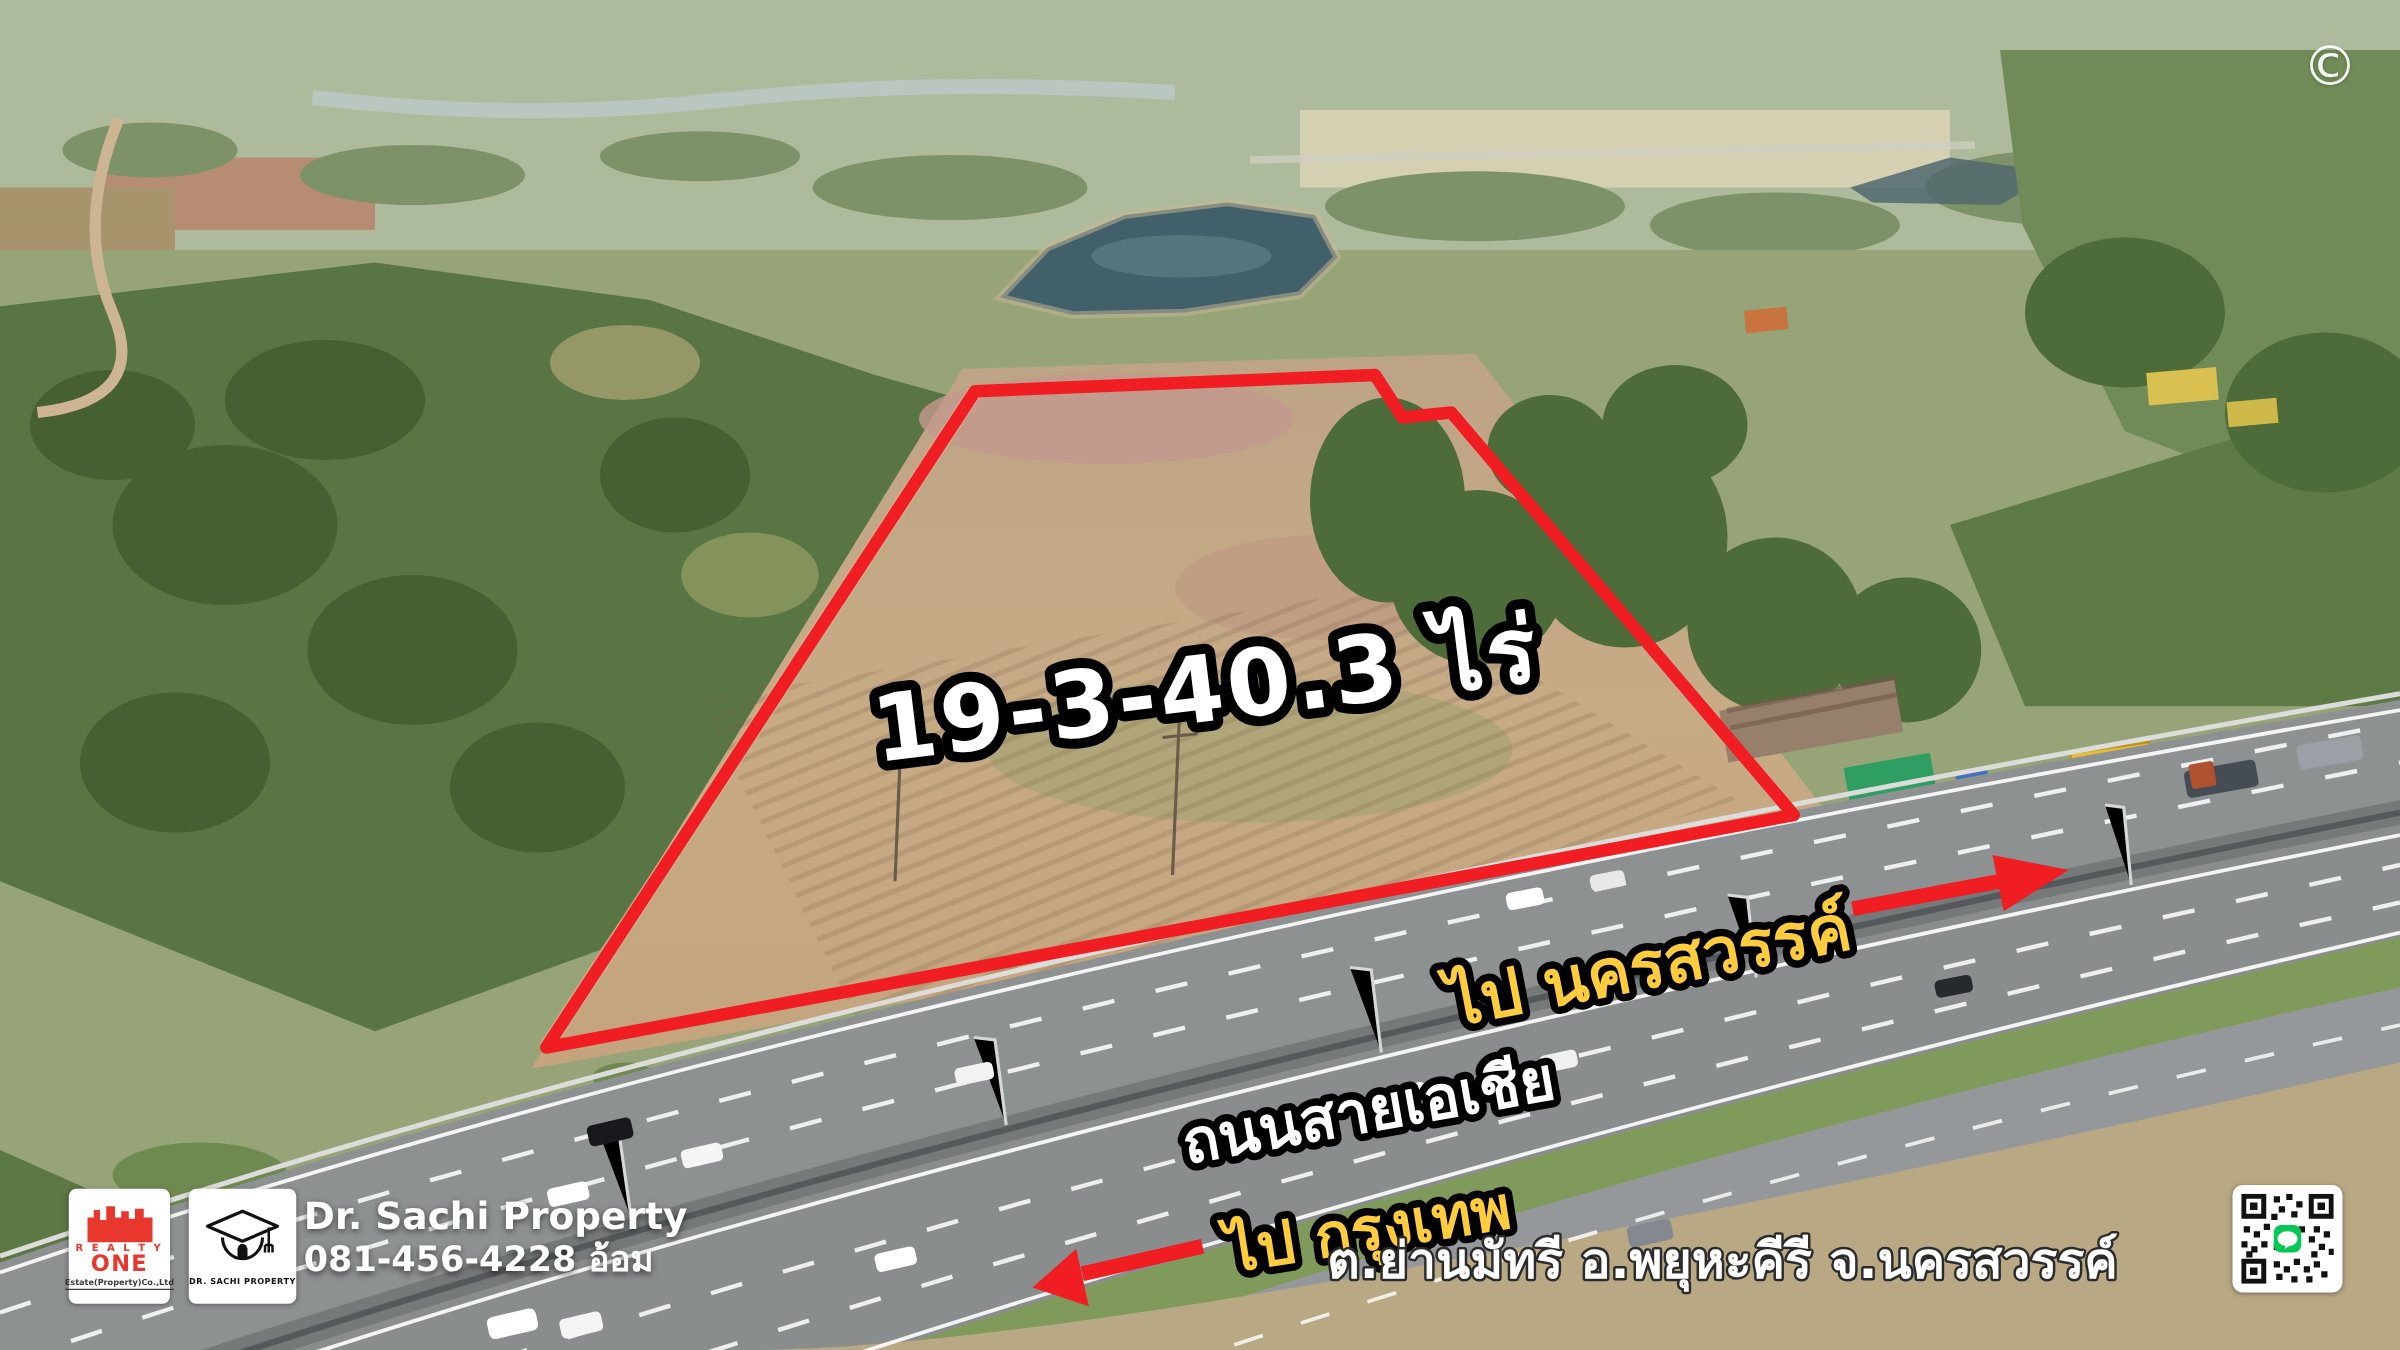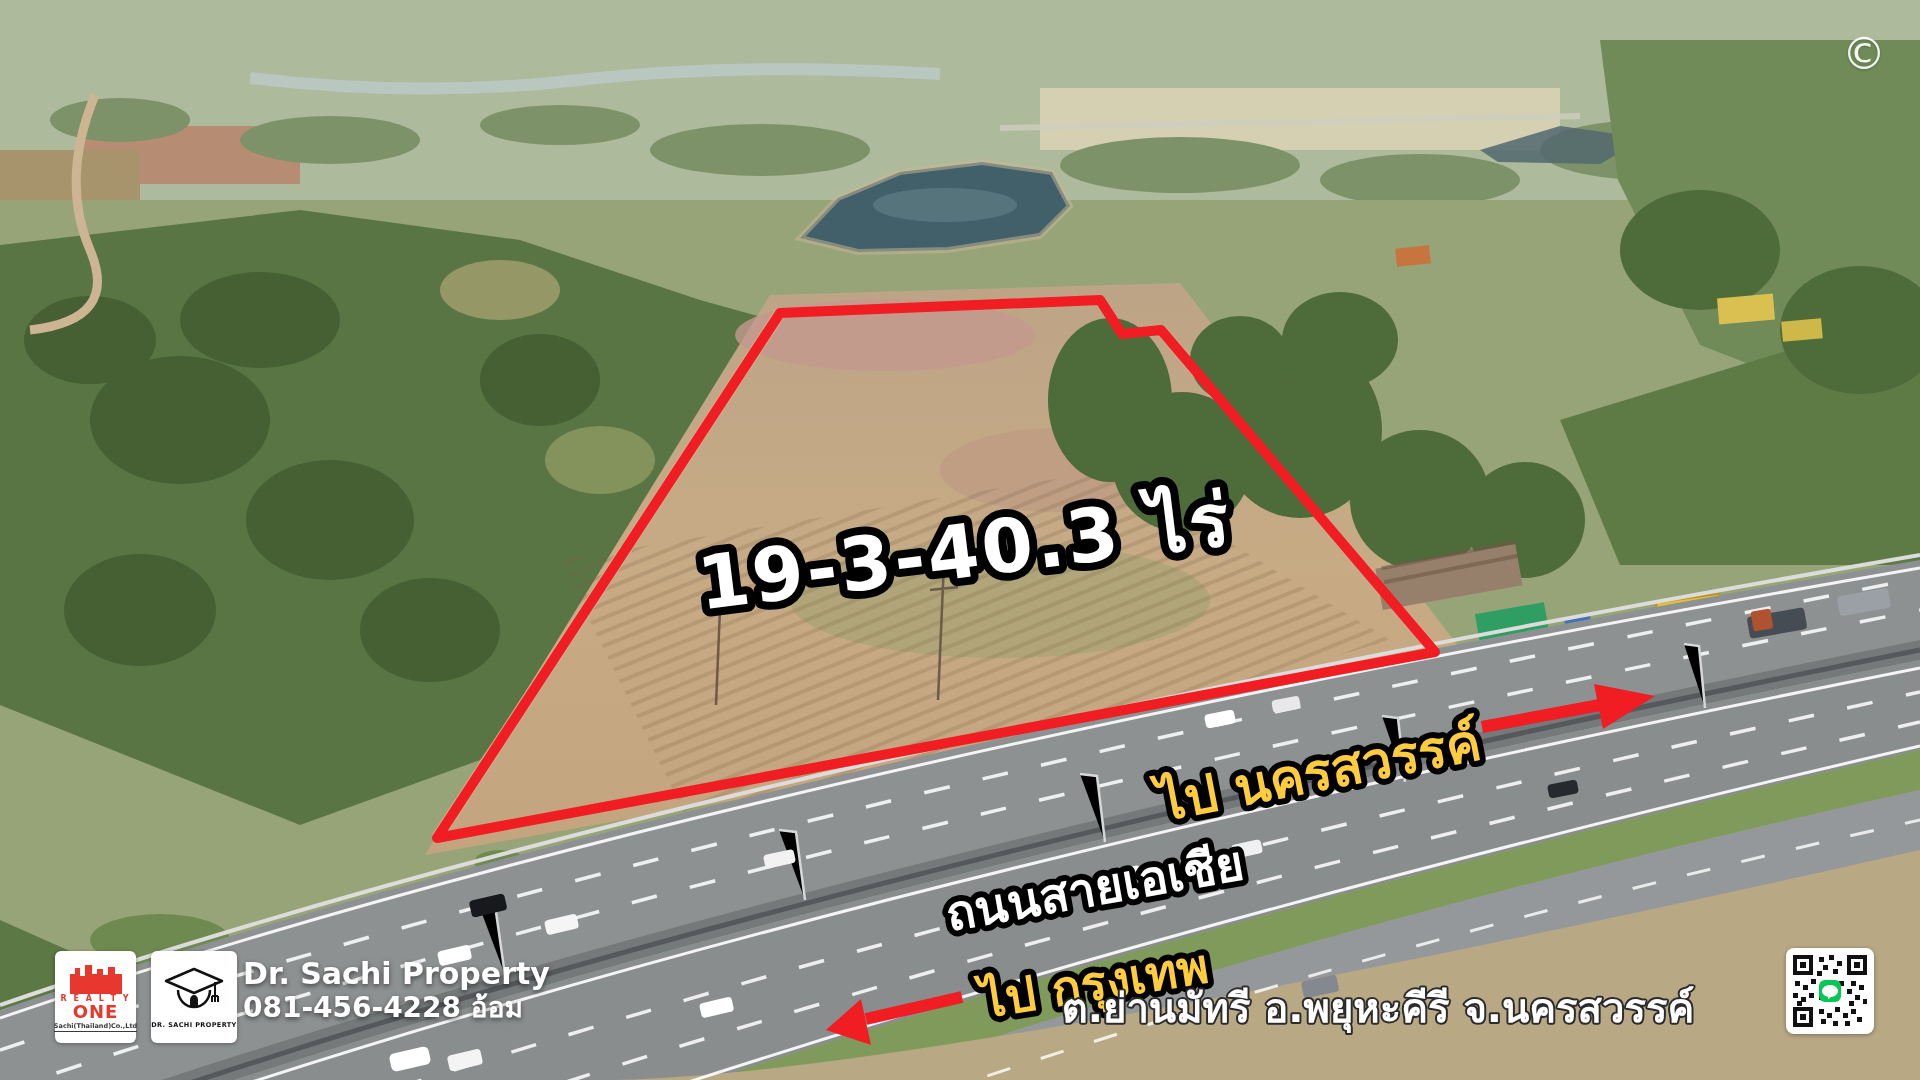--- a/index.html
+++ b/index.html
@@ -210,21 +210,21 @@
 
   <div class="abs copyright">©</div>
 
   <div class="abs brandbar">
     <div class="logo-box realty">
       <svg width="56" height="32" viewBox="0 0 56 32">
         <path d="M2,32 L2,12 L7,12 L7,6 L12,6 L12,14 L17,14 L17,3 L24,3 L24,12 L29,12 L29,7 L35,7 L35,13 L40,13 L40,5 L47,5 L47,12 L54,12 L54,32 Z" fill="#e8372c"></path>
       </svg>
       <div class="realty-word">R E A L T Y</div>
       <div class="realty-one">ONE</div>
-      <div class="realty-sub">Sachi(Thailand)Co.,Ltd</div>
+      <div class="realty-sub">Estate(Property)Co.,Ltd</div>
     </div>
     <div class="logo-box sachi">
       <svg width="62" height="52" viewBox="0 0 62 52">
         <polygon points="31,3 59,15 31,27 3,15" fill="#fff" stroke="#111" stroke-width="2.5" stroke-linejoin="round"></polygon>
         <path d="M15,24 a16,17 0 0 0 32,0" fill="none" stroke="#111" stroke-width="2.5"></path>
         <path d="M27,34 a4,5 0 0 1 8,0 l0,7 l-8,0 Z" fill="#111"></path>
         <path d="M52,16 L52,30 M49,30 l0,6 M52,30 l0,6 M55,30 l0,6 M49,30 l6,0" stroke="#111" stroke-width="2" fill="none"></path>
       </svg>
       <div class="sachi-label">DR. SACHI  PROPERTY</div>
     </div>

